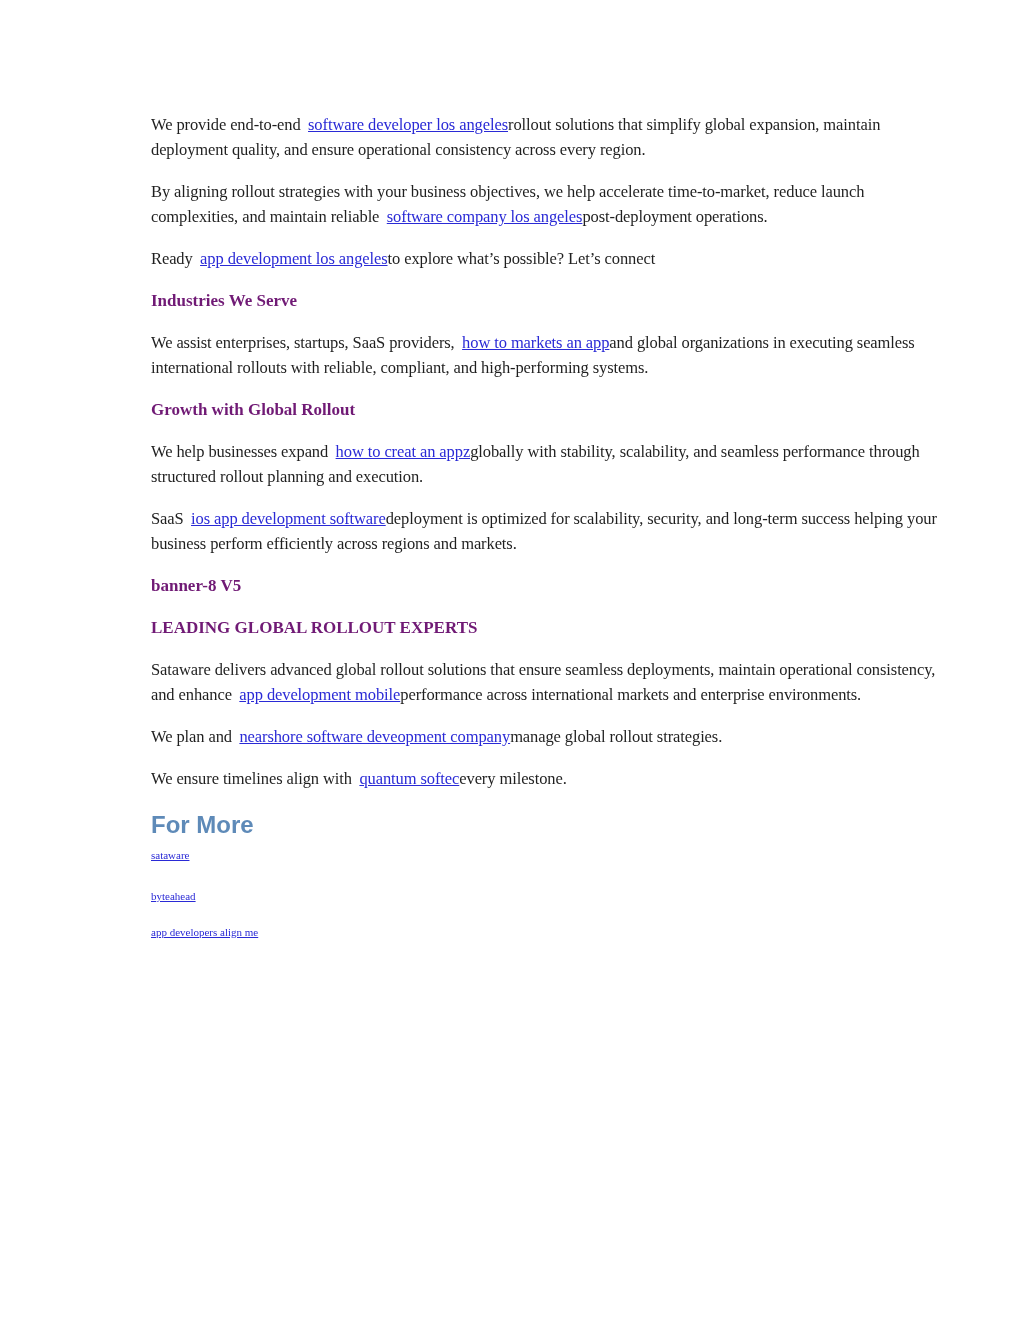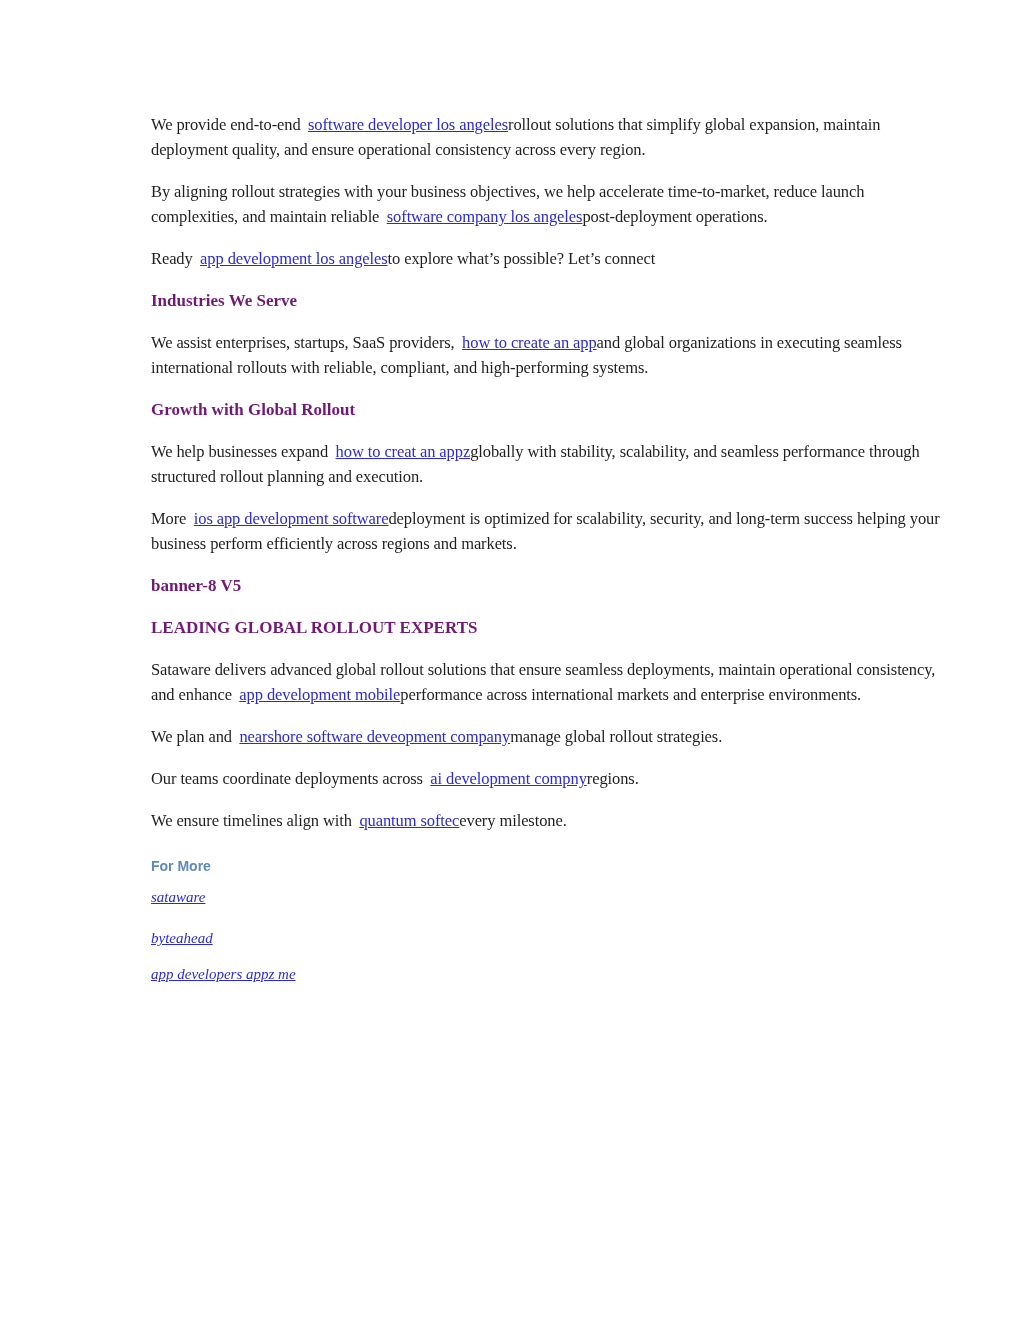--- a/index.html
+++ b/index.html
@@ -31,73 +31,71 @@
     color: #701a75;
   }
   a.ilink, a.flink {
     color: #2a2ad6;
     text-decoration: underline;
     cursor: pointer;
   }
   a.ilink { margin-left: 0.45em; } 
   .for-more {
     font-family: "Liberation Sans", sans-serif;
-    font-size: 14px;
+    font-size: 24px;
     line-height: 27px;
     font-weight: 700;
     color: #5e8ab8;
     margin-top: 20px;
     margin-bottom: 5px;
   }
   .flink-row {
-    font-size: 15px;
+    font-size: 11px;
     line-height: 25px;
     margin-bottom: 16px;
-    font-style: italic;
   }
   .flink-row.tight { margin-bottom: 11px; }
 </style>
 </head>
 <body>
 
 <div class="page">
   <div class="content">
 
     <p class="para"><span>We provide end-to-end</span><a class="ilink" href="#">software developer los angeles</a><span>rollout solutions that simplify global expansion, maintain deployment quality, and ensure operational consistency across every region.</span></p>
 
     <p class="para"><span>By aligning rollout strategies with your business objectives, we help accelerate time-to-market, reduce launch complexities, and maintain reliable</span><a class="ilink" href="#">software company los angeles</a><span>post-deployment operations.</span></p>
 
     <p class="para"><span>Ready</span><a class="ilink" href="#">app development los angeles</a><span>to explore what’s possible? Let’s connect</span></p>
 
     <h3 class="hd">Industries We Serve</h3>
 
-    <p class="para"><span>We assist enterprises, startups, SaaS providers,</span><a class="ilink" href="#">how to create an app</a><span>and global organizations in executing seamless international rollouts with reliable, compliant, and high-performing systems.</span></p>
+    <p class="para"><span>We assist enterprises, startups, SaaS providers,</span><a class="ilink" href="#">how to markets an app</a><span>and global organizations in executing seamless international rollouts with reliable, compliant, and high-performing systems.</span></p>
 
     <h3 class="hd">Growth with Global Rollout</h3>
 
     <p class="para"><span>We help businesses expand</span><a class="ilink" href="#">how to creat an appz</a><span>globally with stability, scalability, and seamless performance through structured rollout planning and execution.</span></p>
 
-    <p class="para"><span>More</span><a class="ilink" href="#">ios app development software</a><span>deployment is optimized for scalability, security, and long-term success helping your business perform efficiently across regions and markets.</span></p>
+    <p class="para"><span>SaaS</span><a class="ilink" href="#">ios app development software</a><span>deployment is optimized for scalability, security, and long-term success helping your business perform efficiently across regions and markets.</span></p>
 
     <h3 class="hd">banner-8 V5</h3>
 
     <h3 class="hd">LEADING GLOBAL ROLLOUT EXPERTS</h3>
 
     <p class="para"><span>Sataware delivers advanced global rollout solutions that ensure seamless deployments, maintain operational consistency, and enhance</span><a class="ilink" href="#">app development mobile</a><span>performance across international markets and enterprise environments.</span></p>
 
 
     <p class="para"><span>We plan and</span><a class="ilink" href="#">nearshore software deveopment company</a><span>manage global rollout strategies.</span></p>
 
-    <p class="para"><span>Our teams coordinate deployments across</span><a class="ilink" href="#">ai development compny</a><span>regions.</span></p>
 
     <p class="para"><span>We ensure timelines align with</span><a class="ilink" href="#">quantum softec</a><span>every milestone.</span></p>
 
     <h2 class="for-more">For More</h2>
 
     <p class="flink-row"><a class="flink" href="#">sataware</a></p>
 
     <p class="flink-row tight"><a class="flink" href="#">byteahead</a></p>
 
 
-    <p class="flink-row"><a class="flink" href="#">app developers appz me</a></p>
+    <p class="flink-row"><a class="flink" href="#">app developers align me</a></p>
 
   </div>
 </div>
 
 </body></html>

